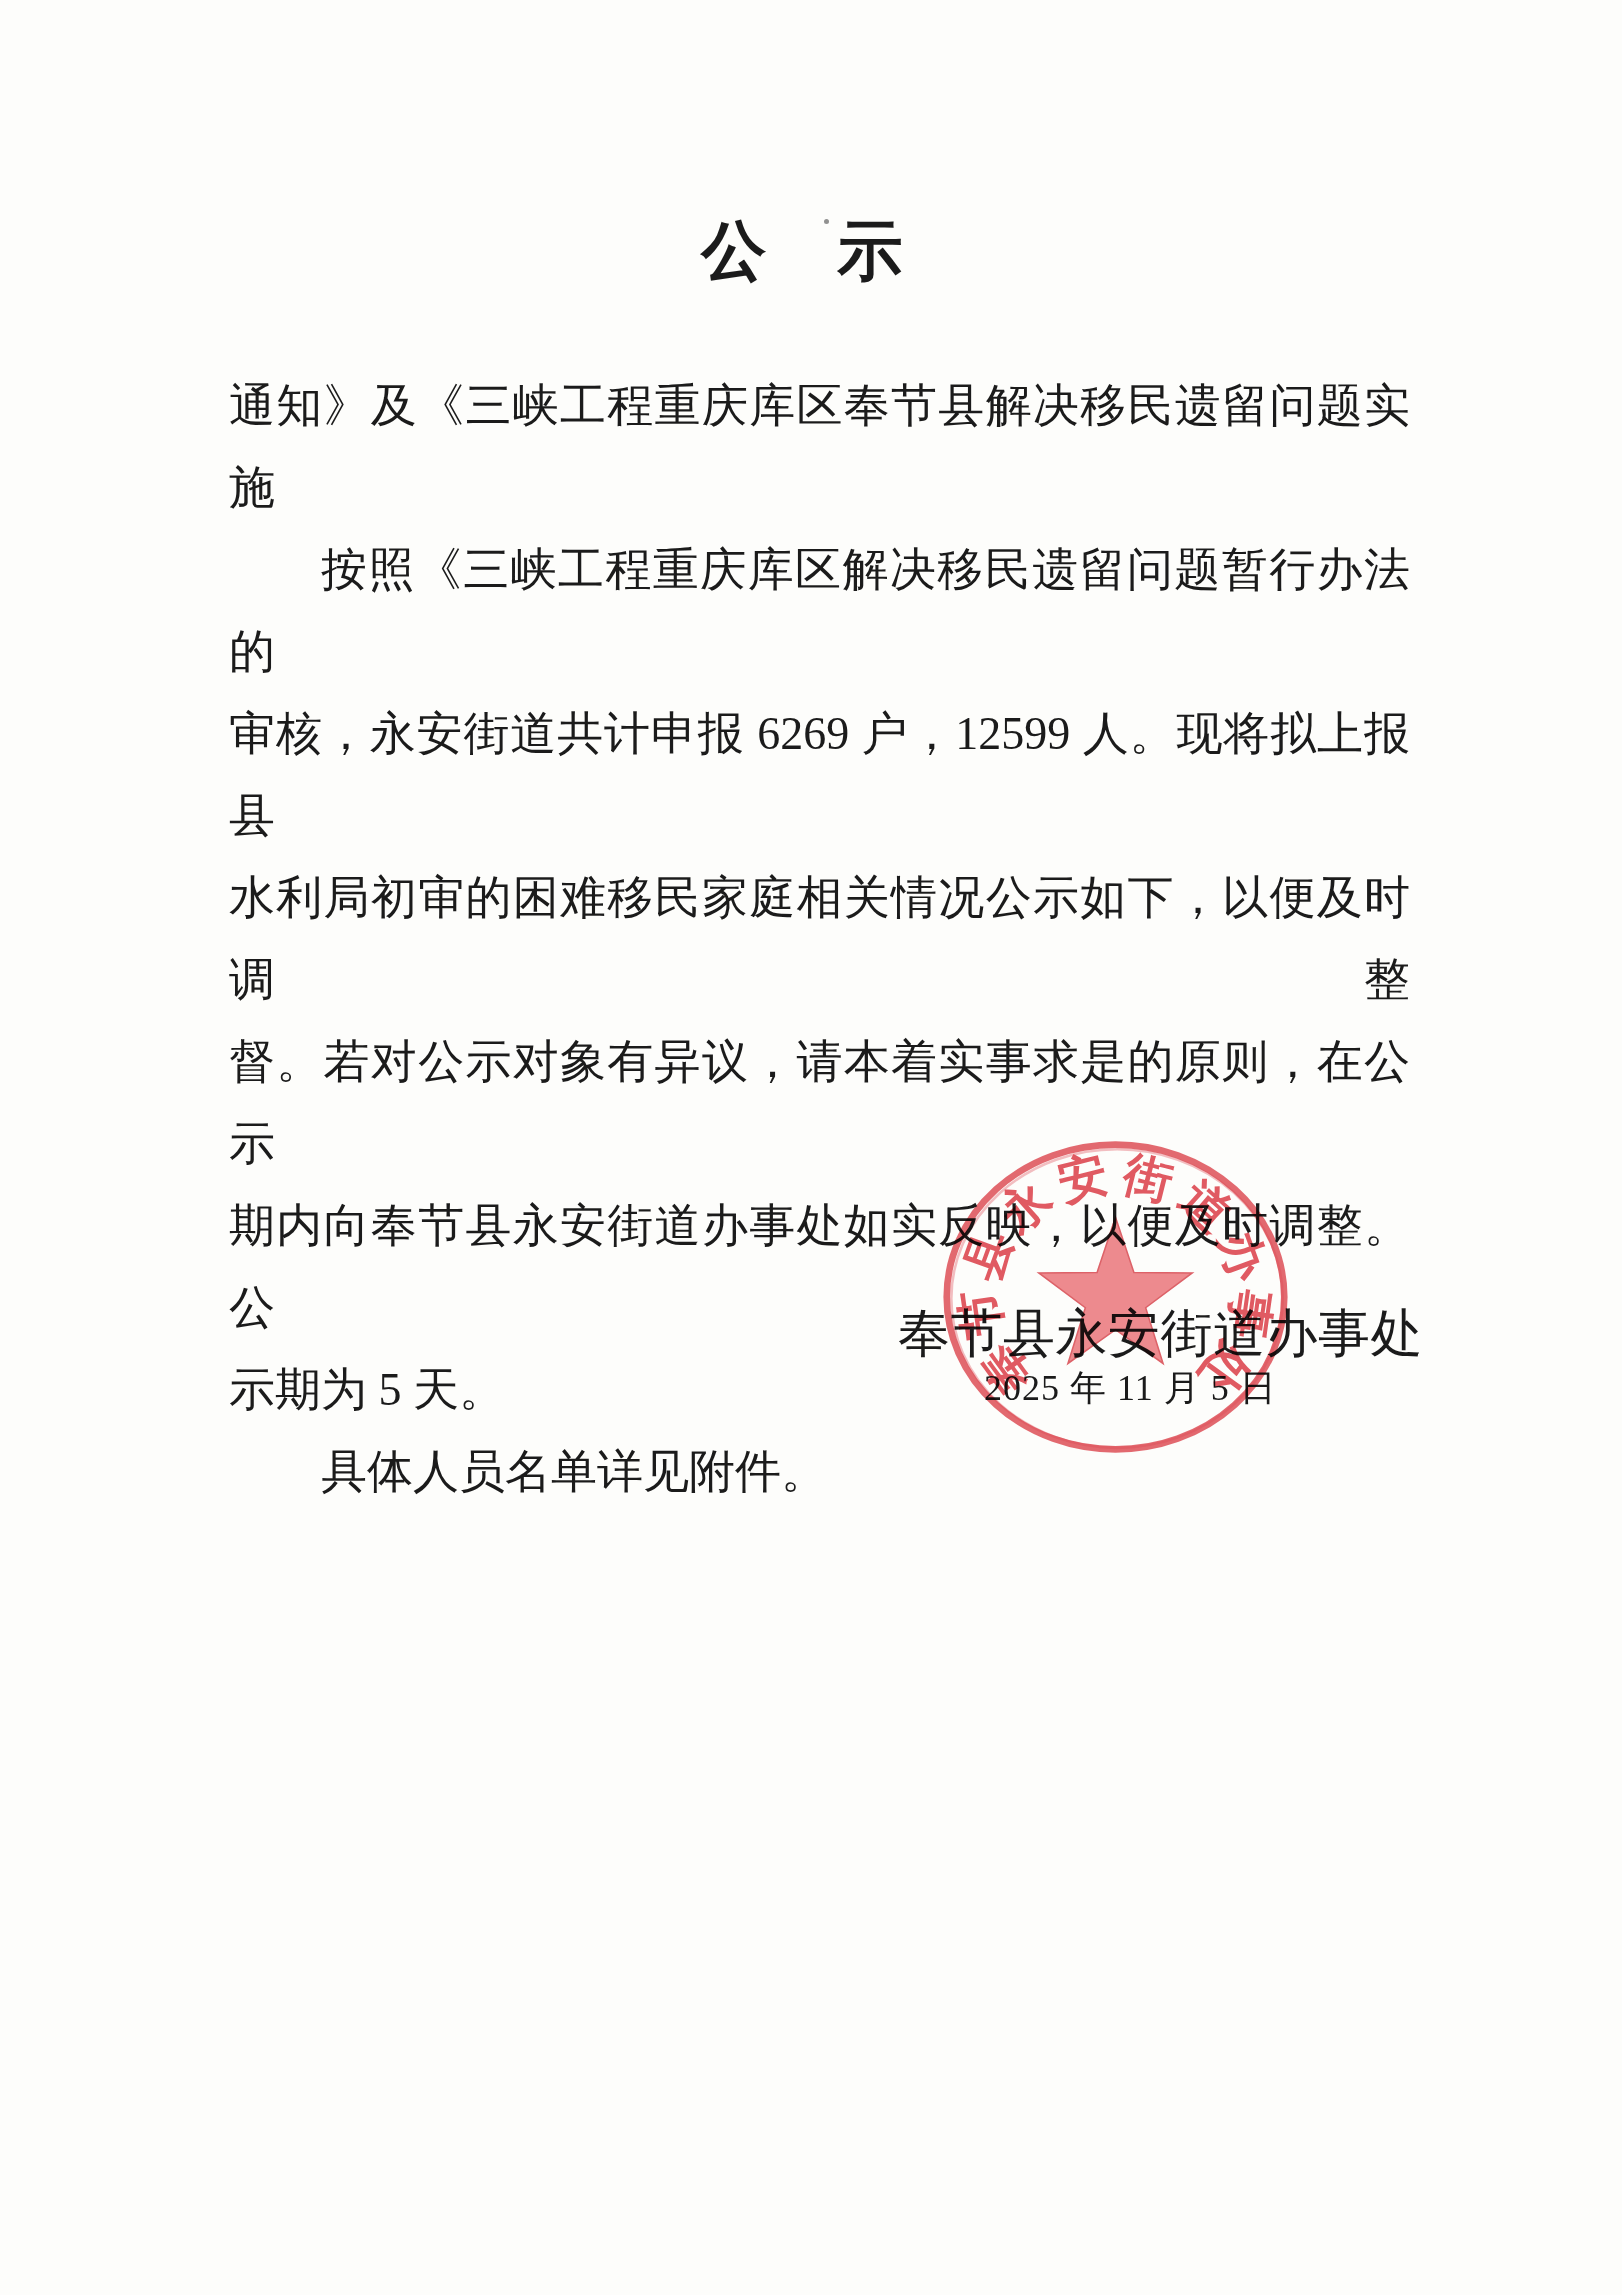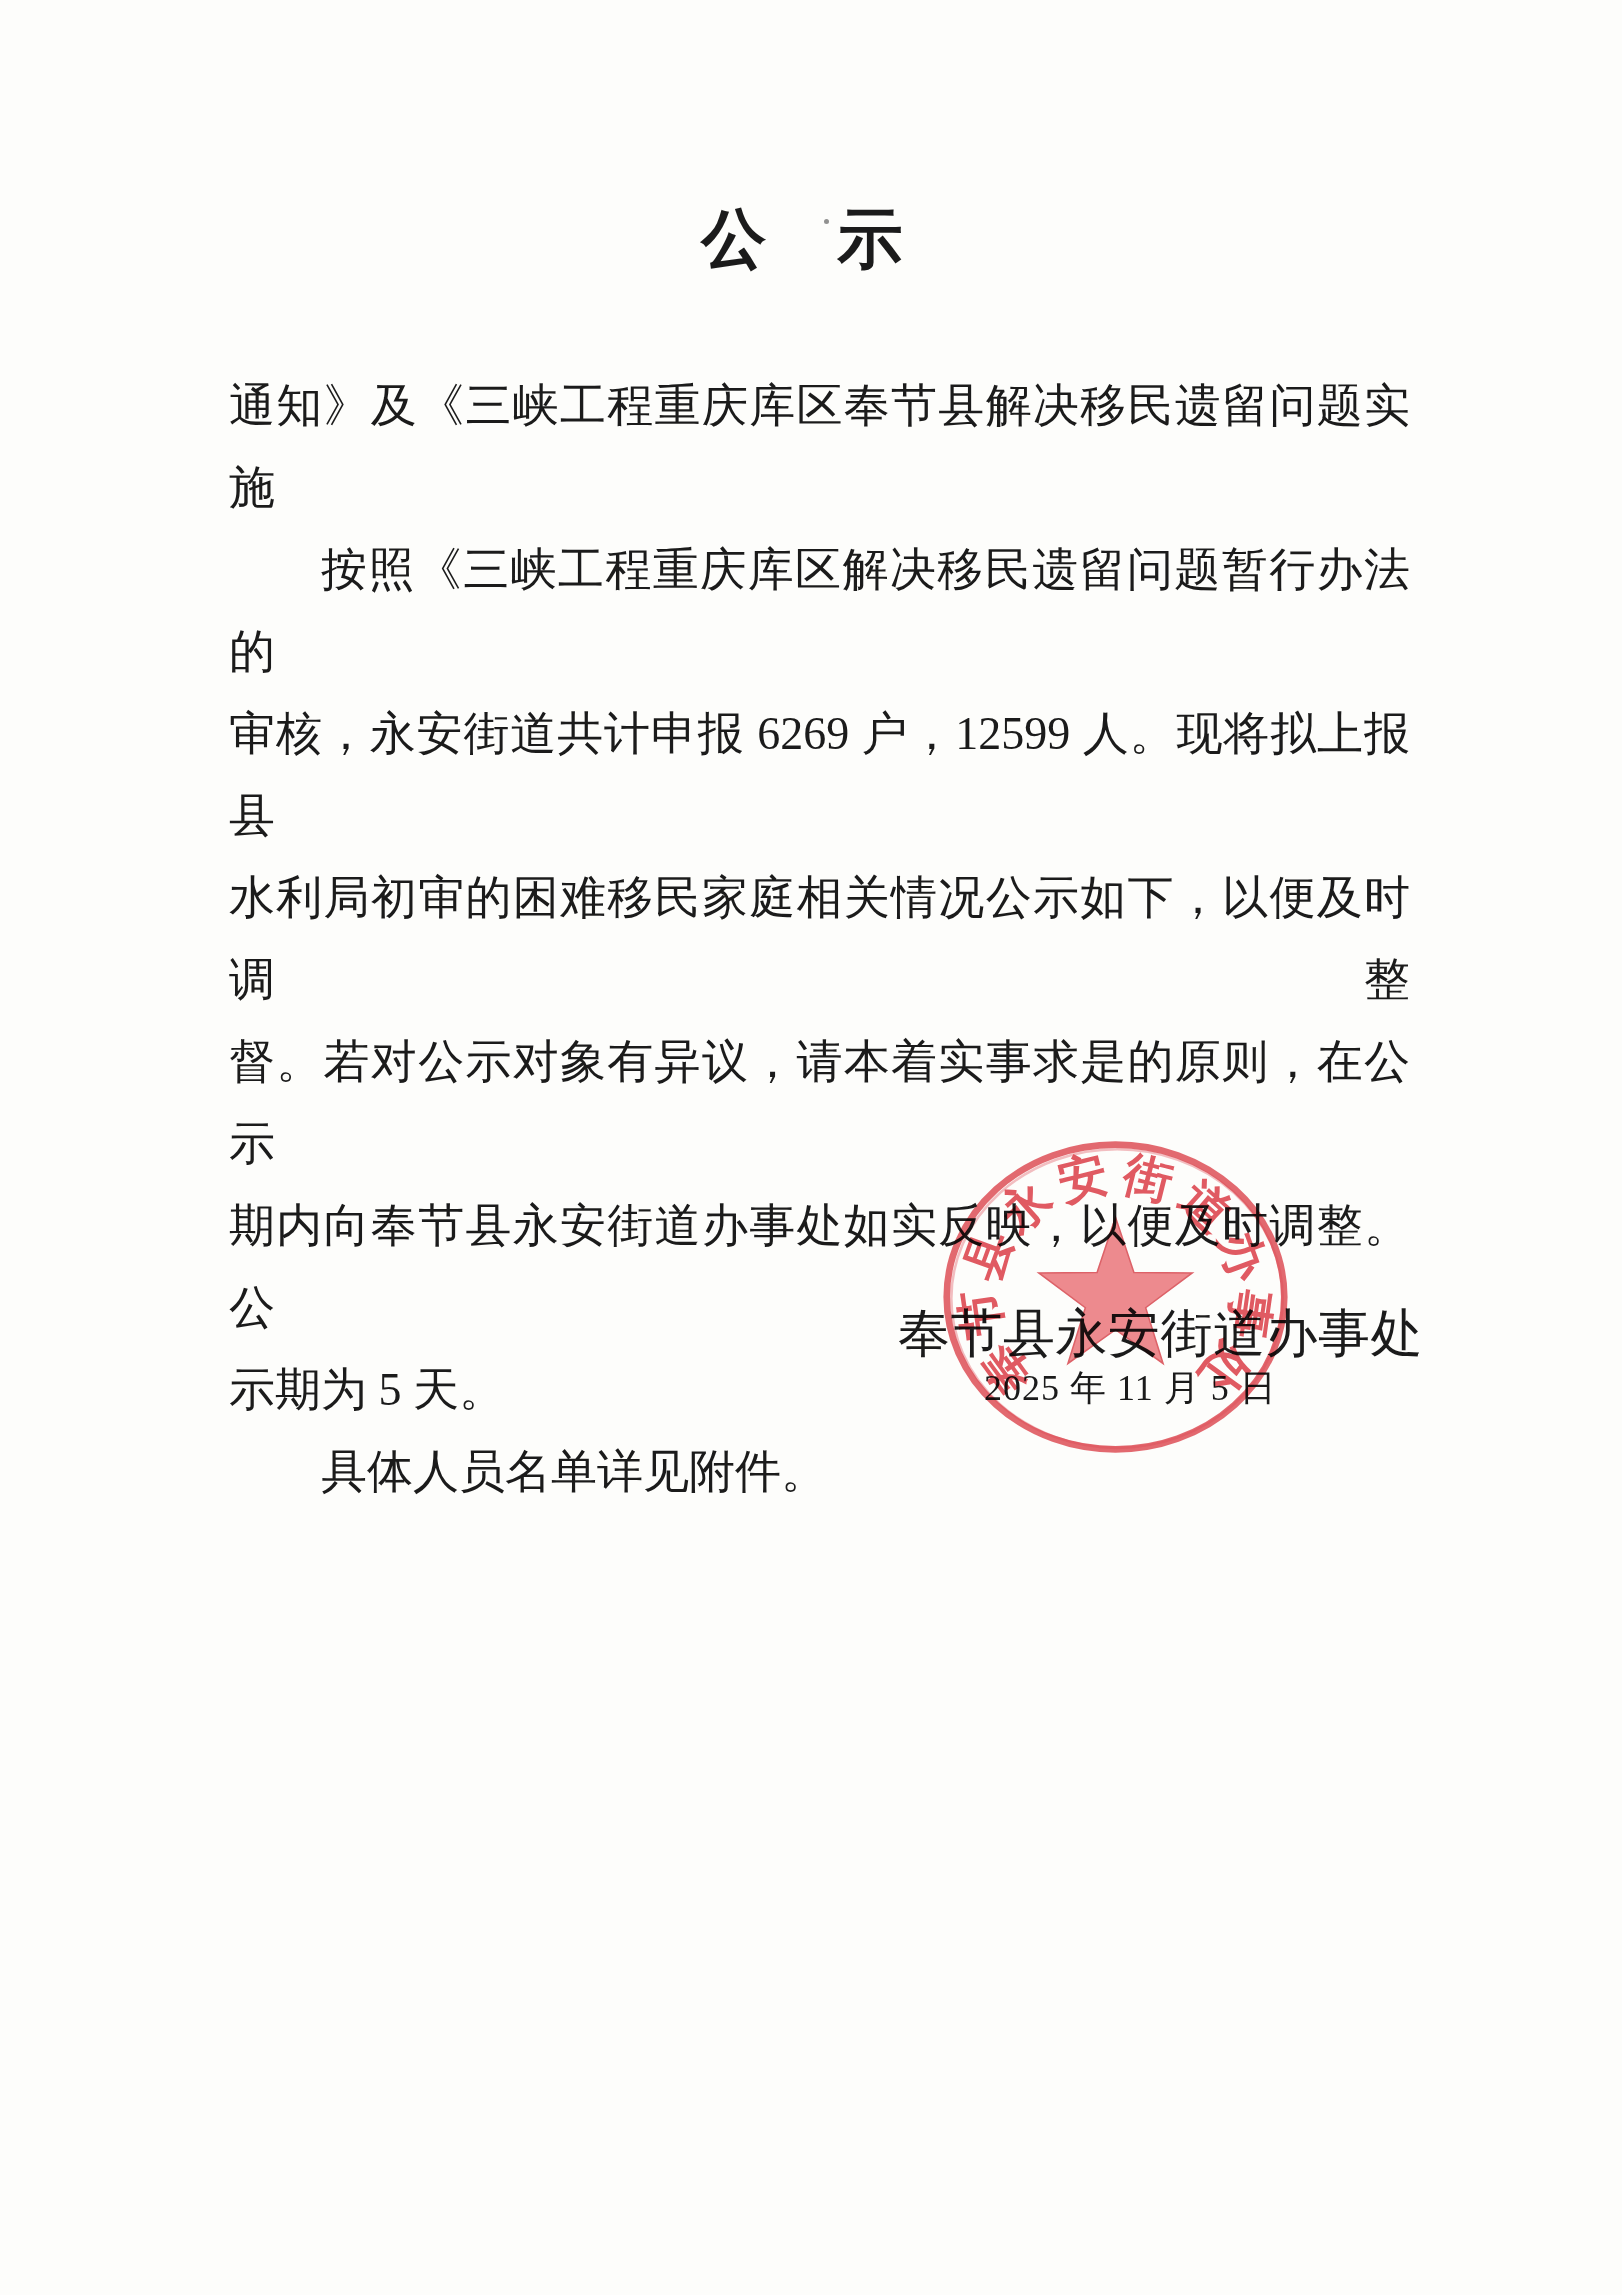--- a/index.html
+++ b/index.html
@@ -6,21 +6,21 @@
   .page{
     position:relative;
     width:1623px;height:2295px;
     margin:0 auto;
     background:#fdfdfb;
     font-family:"Liberation Serif","DejaVu Serif",serif;
     color:#1b1b1b;
     overflow:hidden;
   }
   .title{
-    position:absolute;top:195px;left:0;right:16px;margin:0;
+    position:absolute;top:195px;left:0;right:16px;margin:12px;
     text-align:center;
     font-size:65px;font-weight:700;letter-spacing:3.1px;
   }
   .body{
     position:absolute;left:229px;top:365px;width:1181px;
     font-size:46px;line-height:82px;
   }
   .bl{text-align:justify;}
   .bl.fill{text-align-last:justify;}
   .bl.indent{text-indent:92px;}

